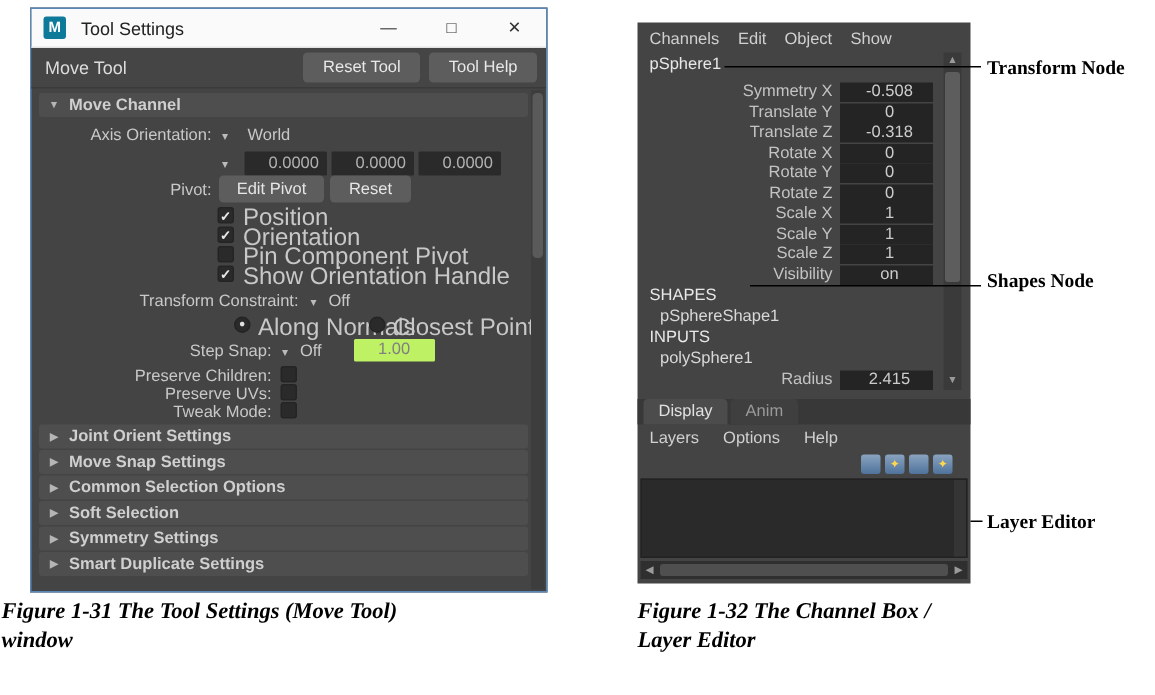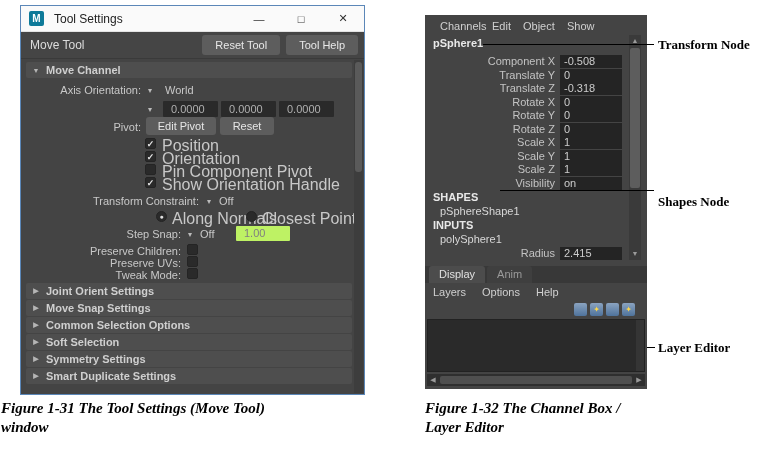--- a/index.html
+++ b/index.html
@@ -27,44 +27,44 @@
 
   .frame-header, .collapsed-bar { position:absolute; left:5px; width:326px; height:16px;
             background:#4e4e4e; border-radius:2px; display:flex; align-items:center;
             font-size:11px; font-weight:bold; color:#cfcfcf; }
   .fh-arrow { width:20px; text-align:center; font-size:7px; color:#b5b5b5; }
 
   .row-label { position:absolute; font-size:11px; color:#c8c8c8; text-align:right; }
   .dd-arrow { position:absolute; font-size:8px; color:#bbbbbb; }
   .dd-value { position:absolute; font-size:11px; color:#c8c8c8; }
   .num-field { position:absolute; height:16px; background:#2a2a2a; color:#b0b0b0; font-size:11px;
-               line-height:16px; padding-left:8px; border-radius:1px; }
+               line-height:16px; padding-left:16px; border-radius:1px; }
   .num-field.disabled { background:#bef264; color:#808080; height:15px; line-height:15px; }
   .mbtn { position:absolute; background:#5d5d5d; color:#e6e6e6; font-size:11px; border-radius:3px;
           text-align:center; height:18px; line-height:18px; }
   .chk { position:absolute; width:11px; height:11px; background:#2a2a2a; border:1px solid #242424;
          border-radius:2px; color:#e8e8e8; font-size:9px; line-height:10px; text-align:center;
          font-weight:bold; }
   .chk-label { position:absolute; font-size:16px; color:#c8c8c8; }
   .radio { position:absolute; width:11px; height:11px; border-radius:50%; background:#2a2a2a;
            border:1px solid #242424; color:#e0e0e0; font-size:7px; line-height:10px; text-align:center; }
 
   .v-scroll { position:absolute; right:1px; top:54px; bottom:1px; width:9px; background:#3d3d3d; }
   .v-thumb { position:absolute; left:1px; right:1px; top:2px; height:110px; background:#5a5a5a;
              border-radius:3px; }
 
   
   #channel-box { position:absolute; left:425px; top:15px; width:222px; height:374px; background:#444444; }
   .cb-menu-item { position:absolute; top:5px; font-size:11px; color:#d0d0d0; }
-  .cb-node { position:absolute; left:8px; font-size:11px; font-weight:bold; color:#e8e8e8; }
+  .cb-node { position:absolute; left:8px; font-size:11px; font-weight:normal; color:#e8e8e8; }
   .cb-subnode { position:absolute; left:15px; font-size:11px; color:#d8d8d8; }
   .cb-row { position:absolute; left:0; right:0; height:13px; }
   .cb-label { position:absolute; left:0; width:130px; text-align:right; font-size:11px; color:#c3c3c3; }
   .cb-value { position:absolute; left:135px; width:62px; height:13px; background:#242424;
-              color:#cccccc; font-size:11px; line-height:13px; padding-left:4px; }
+              color:#cccccc; font-size:11px; line-height:13px; padding-left:4px;text-align:center; }
   .cb-scroll { position:absolute; left:204px; top:20px; width:12px; height:225px; background:#3a3a3a; }
   .scroll-arrow { position:absolute; left:0; width:12px; height:12px; font-size:7px; color:#9a9a9a;
                   text-align:center; line-height:12px; }
   .scroll-arrow.down { bottom:0; }
   .cb-thumb { position:absolute; left:1px; right:1px; top:13px; height:140px; background:#5d5d5d;
               border-radius:2px; }
 
   .le-tabs { position:absolute; top:251px; left:0; right:0; height:17px; background:#383838;
              display:flex; padding-left:4px; gap:2px; }
   .le-tab { padding:0 10px; font-size:11px; line-height:17px; color:#9a9a9a; background:#3f3f3f;
@@ -188,29 +188,29 @@
       <span>Smart Duplicate Settings</span>
     </div>
 
     <div class="v-scroll">
       <div class="v-thumb"></div>
     </div>
   </div>
 
   <div id="channel-box">
 
-    <span class="cb-menu-item" style="left:15px">Channels</span>
+    <span class="cb-menu-item" style="left:8px">Channels</span>
     <span class="cb-menu-item" style="left:67px">Edit</span>
     <span class="cb-menu-item" style="left:98px">Object</span>
     <span class="cb-menu-item" style="left:142px">Show</span>
 
     <div class="cb-node" style="top:22px">pSphere1</div>
 
     <div class="cb-row" style="top:40px">
-      <div class="cb-label">Component X</div>
+      <div class="cb-label">Symmetry X</div>
       <div class="cb-value">-0.508</div>
     </div>
     <div class="cb-row" style="top:54px">
       <div class="cb-label">Translate Y</div>
       <div class="cb-value">0</div>
     </div>
     <div class="cb-row" style="top:67px">
       <div class="cb-label">Translate Z</div>
       <div class="cb-value">-0.318</div>
     </div>
@@ -287,21 +287,21 @@
         <div class="h-thumb"></div>
       </div>
       <div class="h-arrow">▶</div>
     </div>
   </div>
 
   <div class="ann-line" style="left:483px; top:44px; width:171px"></div>
   <div class="ann-label" style="left:658px; top:37px">Transform Node</div>
 
   <div class="ann-line" style="left:500px; top:190px; width:154px"></div>
-  <div class="ann-label" style="left:658px; top:194px">Shapes Node</div>
+  <div class="ann-label" style="left:658px; top:179px">Shapes Node</div>
 
   <div class="ann-line" style="left:647px; top:347px; width:8px"></div>
   <div class="ann-label" style="left:658px; top:340px">Layer Editor</div>
 
   <div class="caption" style="left:1px; top:399px">
     <div>Figure 1-31  The Tool Settings (Move Tool)</div>
     <div>window</div>
   </div>
   <div class="caption" style="left:425px; top:399px">
     <div>Figure 1-32  The Channel Box /</div>

